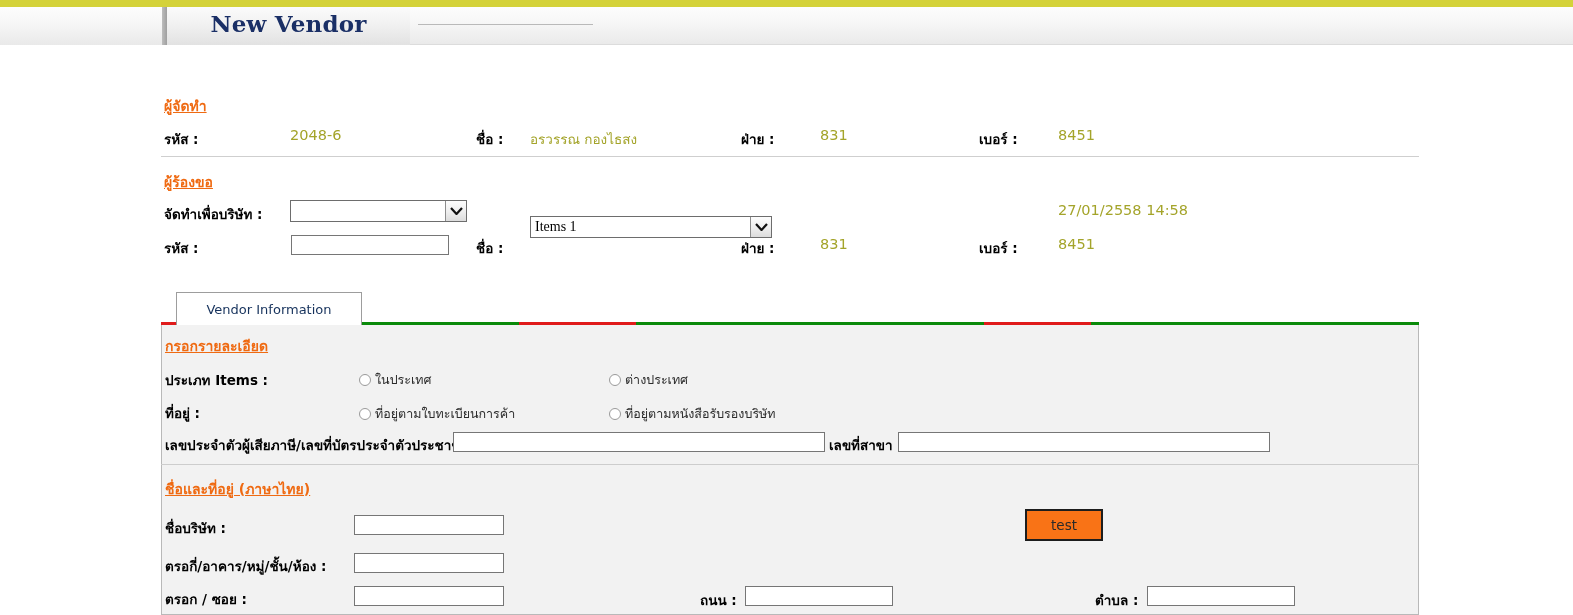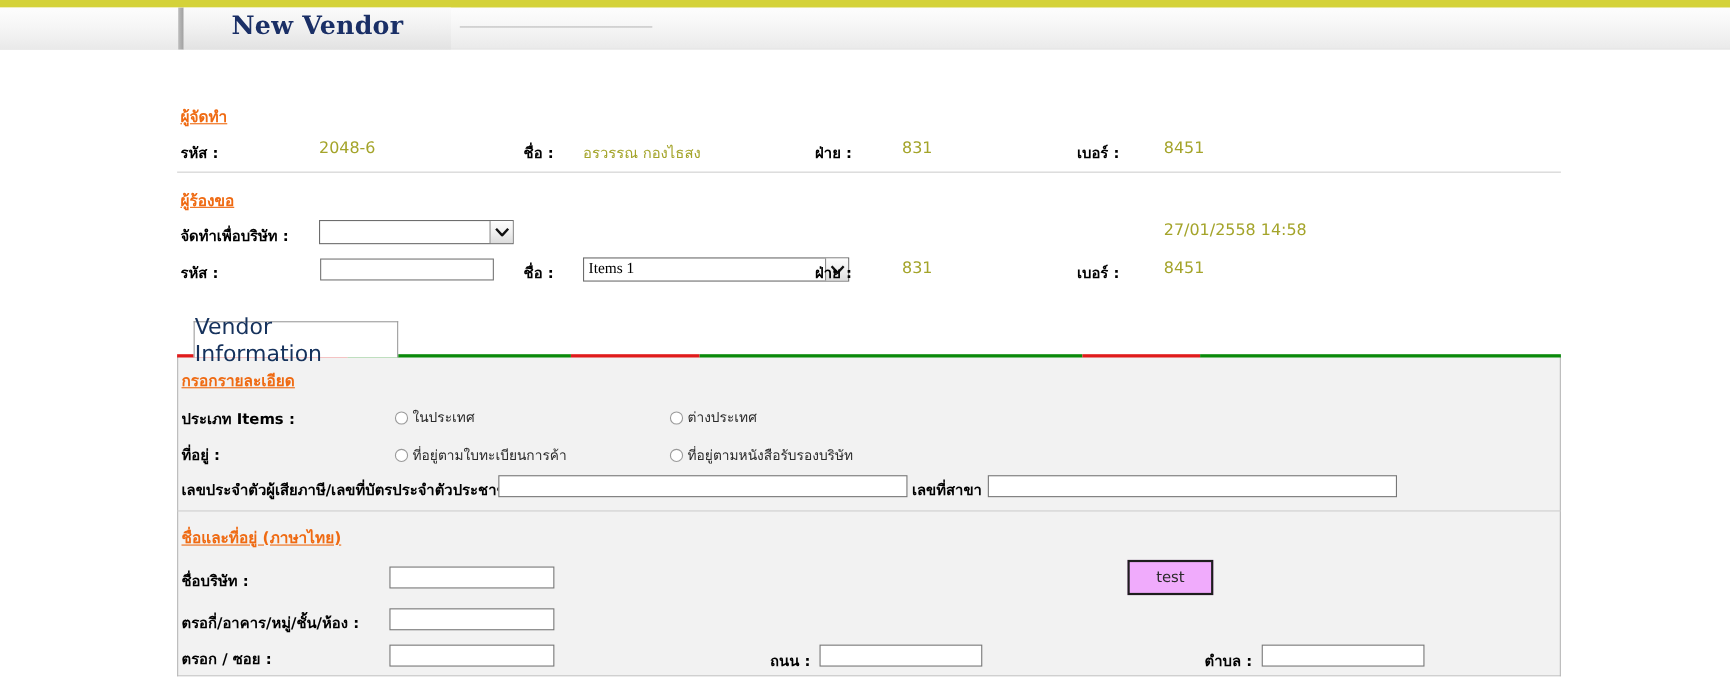--- a/index.html
+++ b/index.html
@@ -127,41 +127,41 @@
   }
 
   
   .tab {
     position:absolute; left:176px; top:292px; width:186px; height:33px;
     background:#ffffff;
     border:1px solid #9d9d9d;
     border-bottom:none;
     display:flex; align-items:center; justify-content:center;
     font-family:"DejaVu Sans","Liberation Sans",sans-serif;
-    font-size:20px; color:#16325c;
+    font-size:13px; color:#16325c;
     z-index:3;
   }
 
   
   .panel {
     position:absolute; left:161px; top:324px; width:1258px; height:291px;
     background:#f2f2f2;
     border:1px solid #b9b9b9;
     border-top:none;
   }
   .panel-topline { position:absolute; left:161px; top:322px; height:3px; z-index:2; }
 
   .panel-subrule {
     position:absolute; left:161px; width:1258px; height:1px; background:#cdcdcd;
   }
 
   
   .testbtn {
     position:absolute; left:1025px; top:509px; width:78px; height:32px;
-    background:#f0abfc;
+    background:#f97316;
     border:2px solid #1d1d1d;
     font-family:"DejaVu Sans","Liberation Sans",sans-serif;
     font-size:13.5px; color:#2a2a2a;
     display:flex; align-items:center; justify-content:center;
     cursor:pointer;
   }
 </style>
 </head>
 <body>
 
@@ -203,21 +203,21 @@
           <path d="M1 1 L6.5 7 L12 1" fill="none" stroke="#111" stroke-width="2.2"></path>
         </svg>
     </span>
   </div>
   <div class="val abs" style="left:1058px; top:202px;">27/01/2558 14:58</div>
 
   <div class="lbl abs" style="left:164px; top:237px;">รหัส :</div>
   <input class="txt" style="left: 291px; top: 235px; width: 158px;" value="">
 
   <div class="lbl abs" style="left:476px; top:237px;">ชื่อ :</div>
-  <div class="selbox" style="left:530px; top:234px; width:242px;">
+  <div class="selbox" style="left:530px; top:216px; width:242px;">
     <span class="seltext">Items 1</span>
     <span class="arrow">
       <svg width="13" height="8" viewBox="0 0 13 8">
           <path d="M1 1 L6.5 7 L12 1" fill="none" stroke="#111" stroke-width="2.2"></path>
         </svg>
     </span>
   </div>
 
   <div class="lbl abs" style="left:741px; top:237px;">ฝ่าย :</div>
   <div class="val abs" style="left:820px; top:236px;">831</div>

